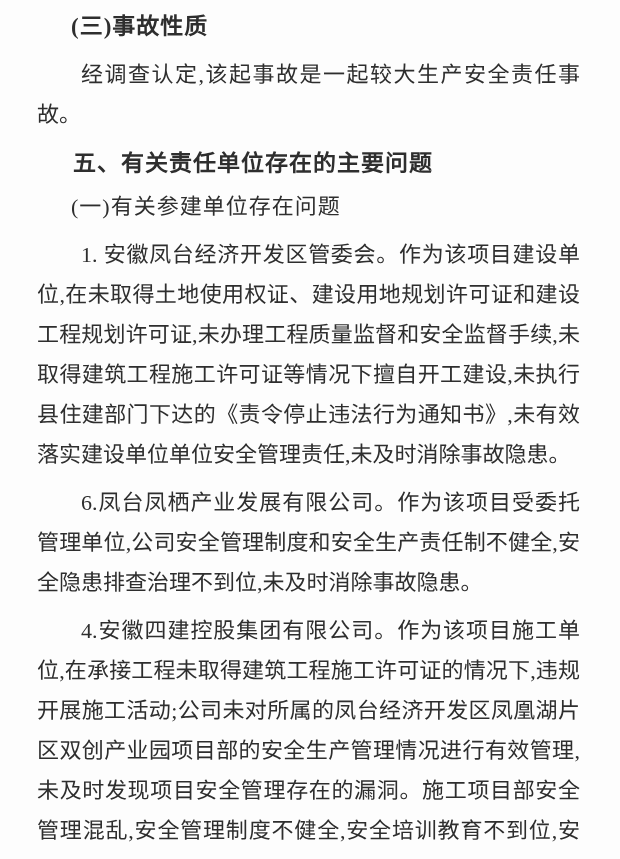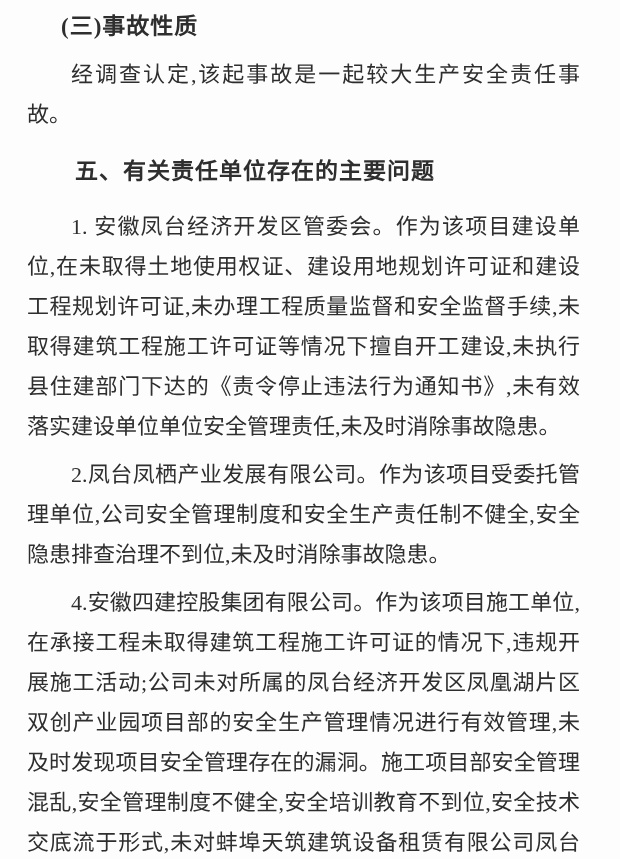--- a/index.html
+++ b/index.html
@@ -5,21 +5,21 @@
   html, body {
     margin: 0;
     padding: 0;
     background: #fdfdfd;
   }
   .page {
     position: relative;
     width: 620px;
     height: 859px;
     box-sizing: border-box;
-    padding: 7px 32px 0 19px;
+    padding: 7px 32px 0 29px;
     background: #fdfdfd;
     color: #2e2e2e;
     overflow: hidden;
   }
   
   .para {
     margin: 8px;
     font-family: "Liberation Serif", "DejaVu Serif", serif;
     font-size: 22px;
     line-height: 40px;
@@ -34,21 +34,21 @@
     margin: 0;
     font-family: "Liberation Serif", "DejaVu Serif", serif;
     font-size: 23px;
     line-height: 40px;
     font-weight: 700;
     text-indent: 42px;
     letter-spacing: 1px;
   }
   
   .h-hei {
-    margin: 16px;
+    margin: 4px;
     font-family: "Liberation Sans", "DejaVu Sans", sans-serif;
     font-size: 23px;
     line-height: 40px;
     font-weight: 700;
     text-indent: 40px;
     letter-spacing: 1px;
   }
   
   .h-kai {
     margin: 0;
@@ -64,20 +64,21 @@
 <body>
 
 <div class="page">
 
   <h3 class="h-kai-bold">(三)事故性质</h3>
 
   <p class="para">经调查认定,该起事故是一起较大生产安全责任事故。</p>
 
   <h2 class="h-hei">五、有关责任单位存在的主要问题</h2>
 
+  <h3 class="h-kai">(一)有关参建单位存在问题</h3>
 
   <p class="para">1. 安徽凤台经济开发区管委会。作为该项目建设单位,在未取得土地使用权证、建设用地规划许可证和建设工程规划许可证,未办理工程质量监督和安全监督手续,未取得建筑工程施工许可证等情况下擅自开工建设,未执行县住建部门下达的《责令停止违法行为通知书》,未有效落实建设单位单位安全管理责任,未及时消除事故隐患。</p>
 
-  <p class="para">2.凤台凤栖产业发展有限公司。作为该项目受委托管理单位,公司安全管理制度和安全生产责任制不健全,安全隐患排查治理不到位,未及时消除事故隐患。</p>
+  <p class="para">6.凤台凤栖产业发展有限公司。作为该项目受委托管理单位,公司安全管理制度和安全生产责任制不健全,安全隐患排查治理不到位,未及时消除事故隐患。</p>
 
   <p class="para">4.安徽四建控股集团有限公司。作为该项目施工单位,在承接工程未取得建筑工程施工许可证的情况下,违规开展施工活动;公司未对所属的凤台经济开发区凤凰湖片区双创产业园项目部的安全生产管理情况进行有效管理,未及时发现项目安全管理存在的漏洞。施工项目部安全管理混乱,安全管理制度不健全,安全培训教育不到位,安全技术交底流于形式,未对蚌埠天筑建筑设备租赁有限公司凤台分公司进场作业人员特种作业资质和安全教育培训情况进行核实,未</p>
 
 </div>
 
 </body></html>

